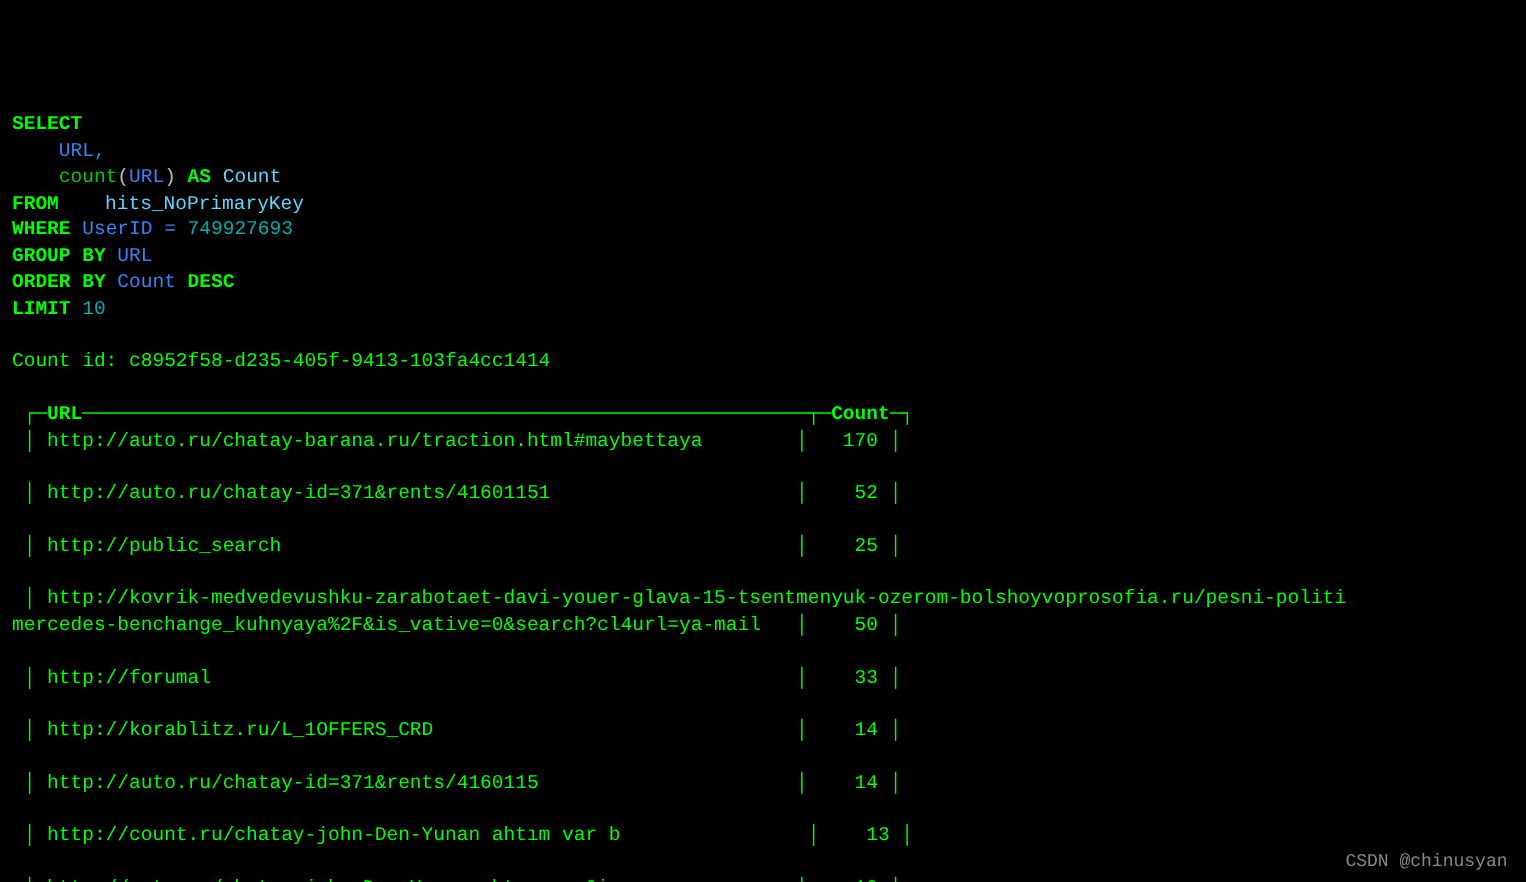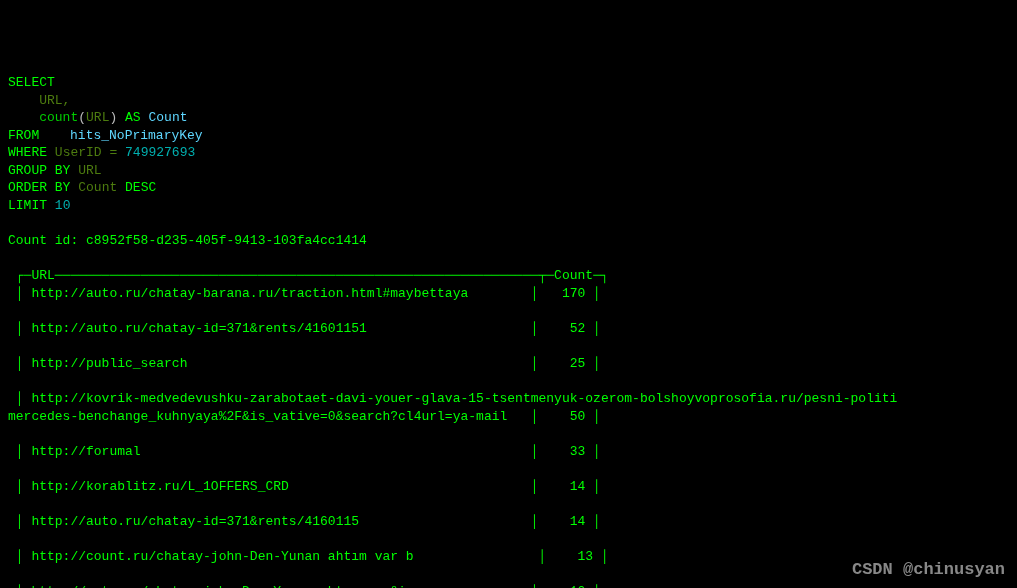--- a/index.html
+++ b/index.html
@@ -6,35 +6,34 @@
     margin: 0;
     padding: 4px 8px;
     background: #000;
     color: #0f0;
     font-family: "Consolas", "Menlo", "Courier New", monospace;
     font-size: 13px;
     line-height: 1.35;
     white-space: pre;
     overflow: hidden;
   }
-  .kw     { color: #00ff00; font-weight: normal; }
-  .ident  { color: #4d7c0f; }
+  .kw     { color: #00ff00; font-weight: bold; }
+  .ident  { color: #3b82f6; }
   .func   { color: #00cc00; }
   .paren  { color: #bbbbbb; }
   .alias  { color: #5fd7ff; }
   .tbl    { color: #5fd7ff; margin-left: 23px; }
   .num    { color: #00afaf; font-family: Liberation Mono, monospace; }
   .plain  { color: #00ff00; }
   .watermark {
     position: fixed;
     bottom: 6px;
     right: 12px;
     color: #888;
-    font-size: 17px;
-    font-weight: bold;
+    font-size: 12px;
   }
 </style>
 </head>
 <body>
 
 
 
 <div id="out"><span class="kw">SELECT</span>
     <span class="ident">URL,</span>
     <span class="func">count</span><span class="paren">(</span><span class="ident">URL</span><span class="paren">) </span><span class="kw">AS</span> <span class="alias">Count</span>

